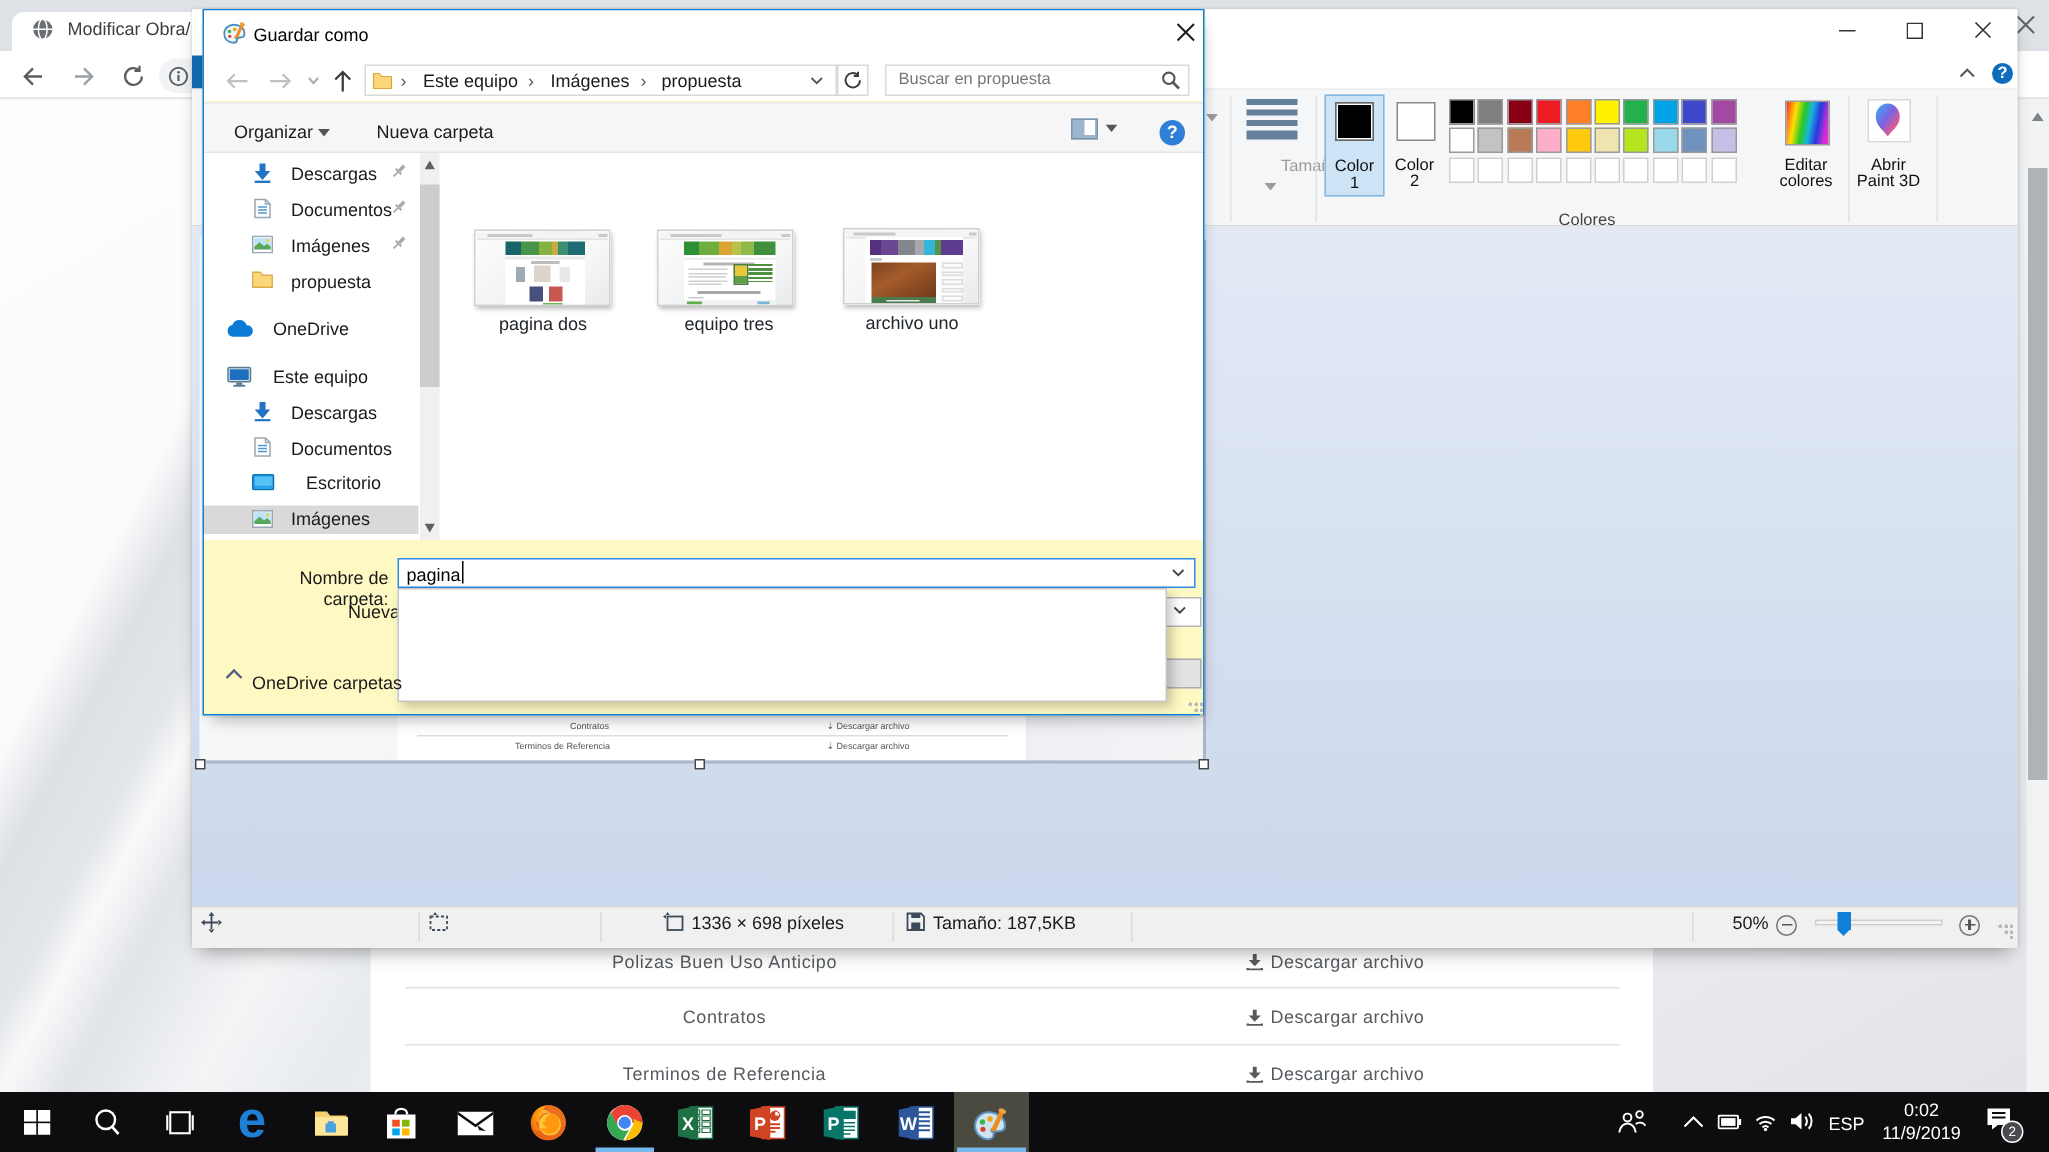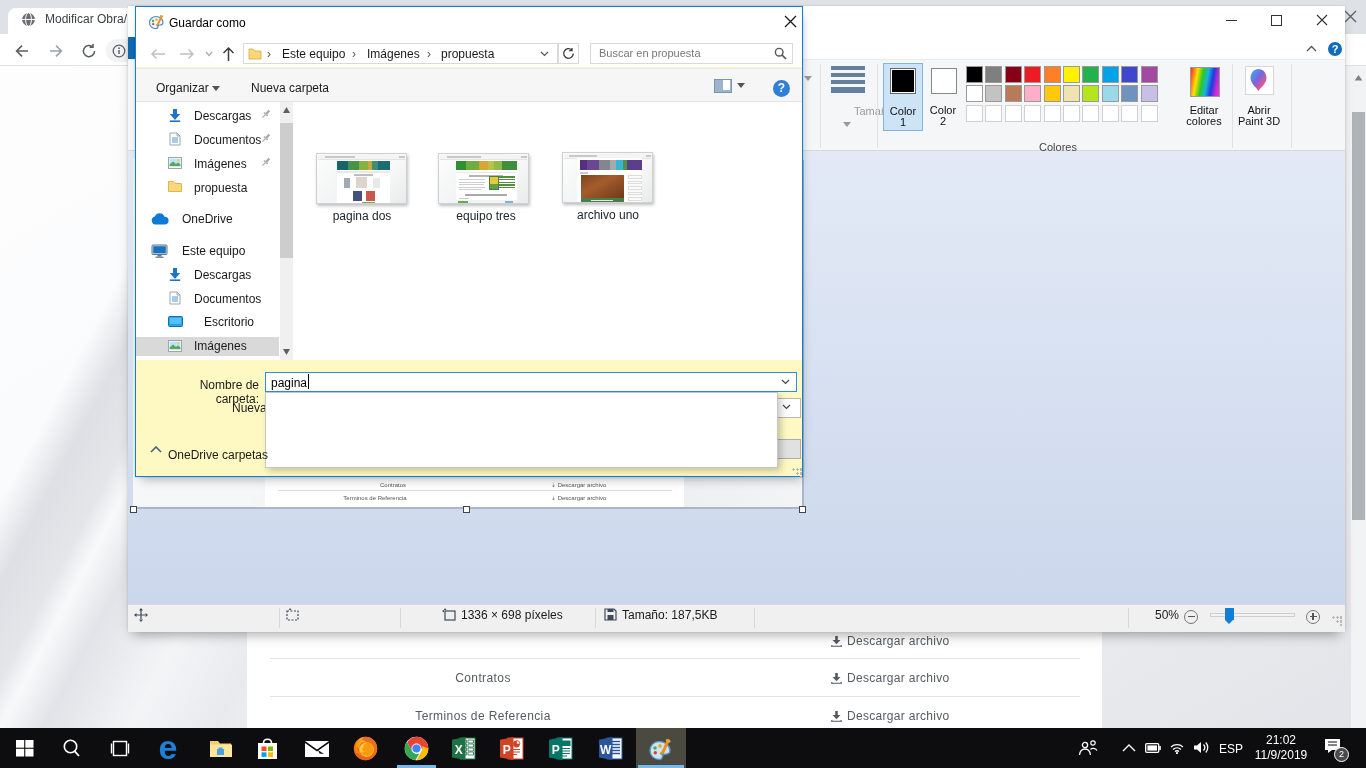--- a/index.html
+++ b/index.html
@@ -40,20 +40,21 @@
 
 <div class="a" id="page" style="left:0;top:66px;width:1366px;height:662px;
   background:
   linear-gradient(118deg, rgba(255,255,255,0) 0%, rgba(255,255,255,0) 13.5%, rgba(216,219,224,.85) 16%, rgba(222,225,229,.8) 19%, rgba(248,249,250,.85) 20.5%, rgba(219,222,227,.8) 23%, rgba(240,242,244,.5) 28%, rgba(222,225,230,.55) 33%, rgba(246,247,248,.35) 40%, rgba(255,255,255,0) 52%),
   linear-gradient(150deg,#fdfdfe 0%,#f9fafb 40%,#eff1f3 65%,#e2e4e9 100%);">
 </div>
 
 <div class="a" style="left:247px;top:560px;width:855px;height:168px;background:#fff"></div>
 <div class="a" style="left:270px;top:658px;width:810px;height:1px;background:#dfe3e6"></div>
 <div class="a" style="left:270px;top:696px;width:810px;height:1px;background:#dfe3e6"></div>
+<div class="a rowtxt" style="left:283px;top:634px;width:400px;text-align:center;font-size:12px;color:#565b60;letter-spacing:.4px">Polizas Buen Uso Anticipo</div>
 <div class="a rowtxt" style="left:283px;top:671px;width:400px;text-align:center;font-size:12px;color:#565b60;letter-spacing:.4px">Contratos</div>
 <div class="a rowtxt" style="left:283px;top:709px;width:400px;text-align:center;font-size:12px;color:#565b60;letter-spacing:.4px">Terminos de Referencia</div>
 
 <svg class="a" style="left:830px;top:636px" width="13" height="12" viewBox="0 0 13 12">
       <path d="M5.2 0h2.6v4h2.7L6.5 8.2 2.5 4h2.7z" fill="#565b60"></path>
       <path d="M1 9.3v1.5h11V9.3h-1.6v.4H2.6v-.4z" fill="#565b60"></path>
     </svg>
 <div class="a" style="left:847px;top:634px;font-size:12px;color:#565b60;letter-spacing:.3px">Descargar archivo</div>
 <svg class="a" style="left:830px;top:673px" width="13" height="12" viewBox="0 0 13 12">
       <path d="M5.2 0h2.6v4h2.7L6.5 8.2 2.5 4h2.7z" fill="#565b60"></path>
@@ -621,21 +622,21 @@
     <path d="M2 5a9 9 0 0 1 12 0" fill="none" stroke="#fff" stroke-width="1.3"></path>
     <path d="M4 7.4a6 6 0 0 1 8 0" fill="none" stroke="#fff" stroke-width="1.3"></path>
     <path d="M6 9.6a3 3 0 0 1 4 0" fill="none" stroke="#fff" stroke-width="1.3"></path>
     <circle cx="8" cy="11" r="1.1" fill="#fff"></circle>
   </svg>
   <svg class="a" style="left:1193px;top:741px" width="17" height="13" viewBox="0 0 17 13">
     <path d="M1 4.5h3l4-3.5v11l-4-3.5H1z" fill="#fff"></path>
     <path d="M10.5 3.5a4.5 4.5 0 0 1 0 6M12.8 1.5a7.5 7.5 0 0 1 0 10" fill="none" stroke="#fff" stroke-width="1.3"></path>
   </svg>
   <div class="a" style="left:1219px;top:742px;font-size:12px;color:#fff">ESP</div>
-  <div class="a" style="left:1251px;top:733px;width:60px;text-align:center;font-size:12px;color:#fff">21:02</div>
+  <div class="a" style="left:1251px;top:733px;width:60px;text-align:center;font-size:12px;color:#fff">0:02</div>
   <div class="a" style="left:1251px;top:748px;width:60px;text-align:center;font-size:12px;color:#fff">11/9/2019</div>
   <svg class="a" style="left:1324px;top:738px" width="17" height="16" viewBox="0 0 17 16">
         <path d="M1 1h15v11h-8l-4 3v-3H1z" fill="#fff"></path>
         <path d="M4 4h9M4 7h9" stroke="#0d0d10" stroke-width="1.2"></path>
       </svg>
   <div class="a" style="left:1334px;top:747px;width:13px;height:13px;border-radius:50%;background:#4b4b4f;border:1px solid #fff;color:#fff;font-size:9px;text-align:center;line-height:13px">2</div>
 </div>
 
 </div>
 

